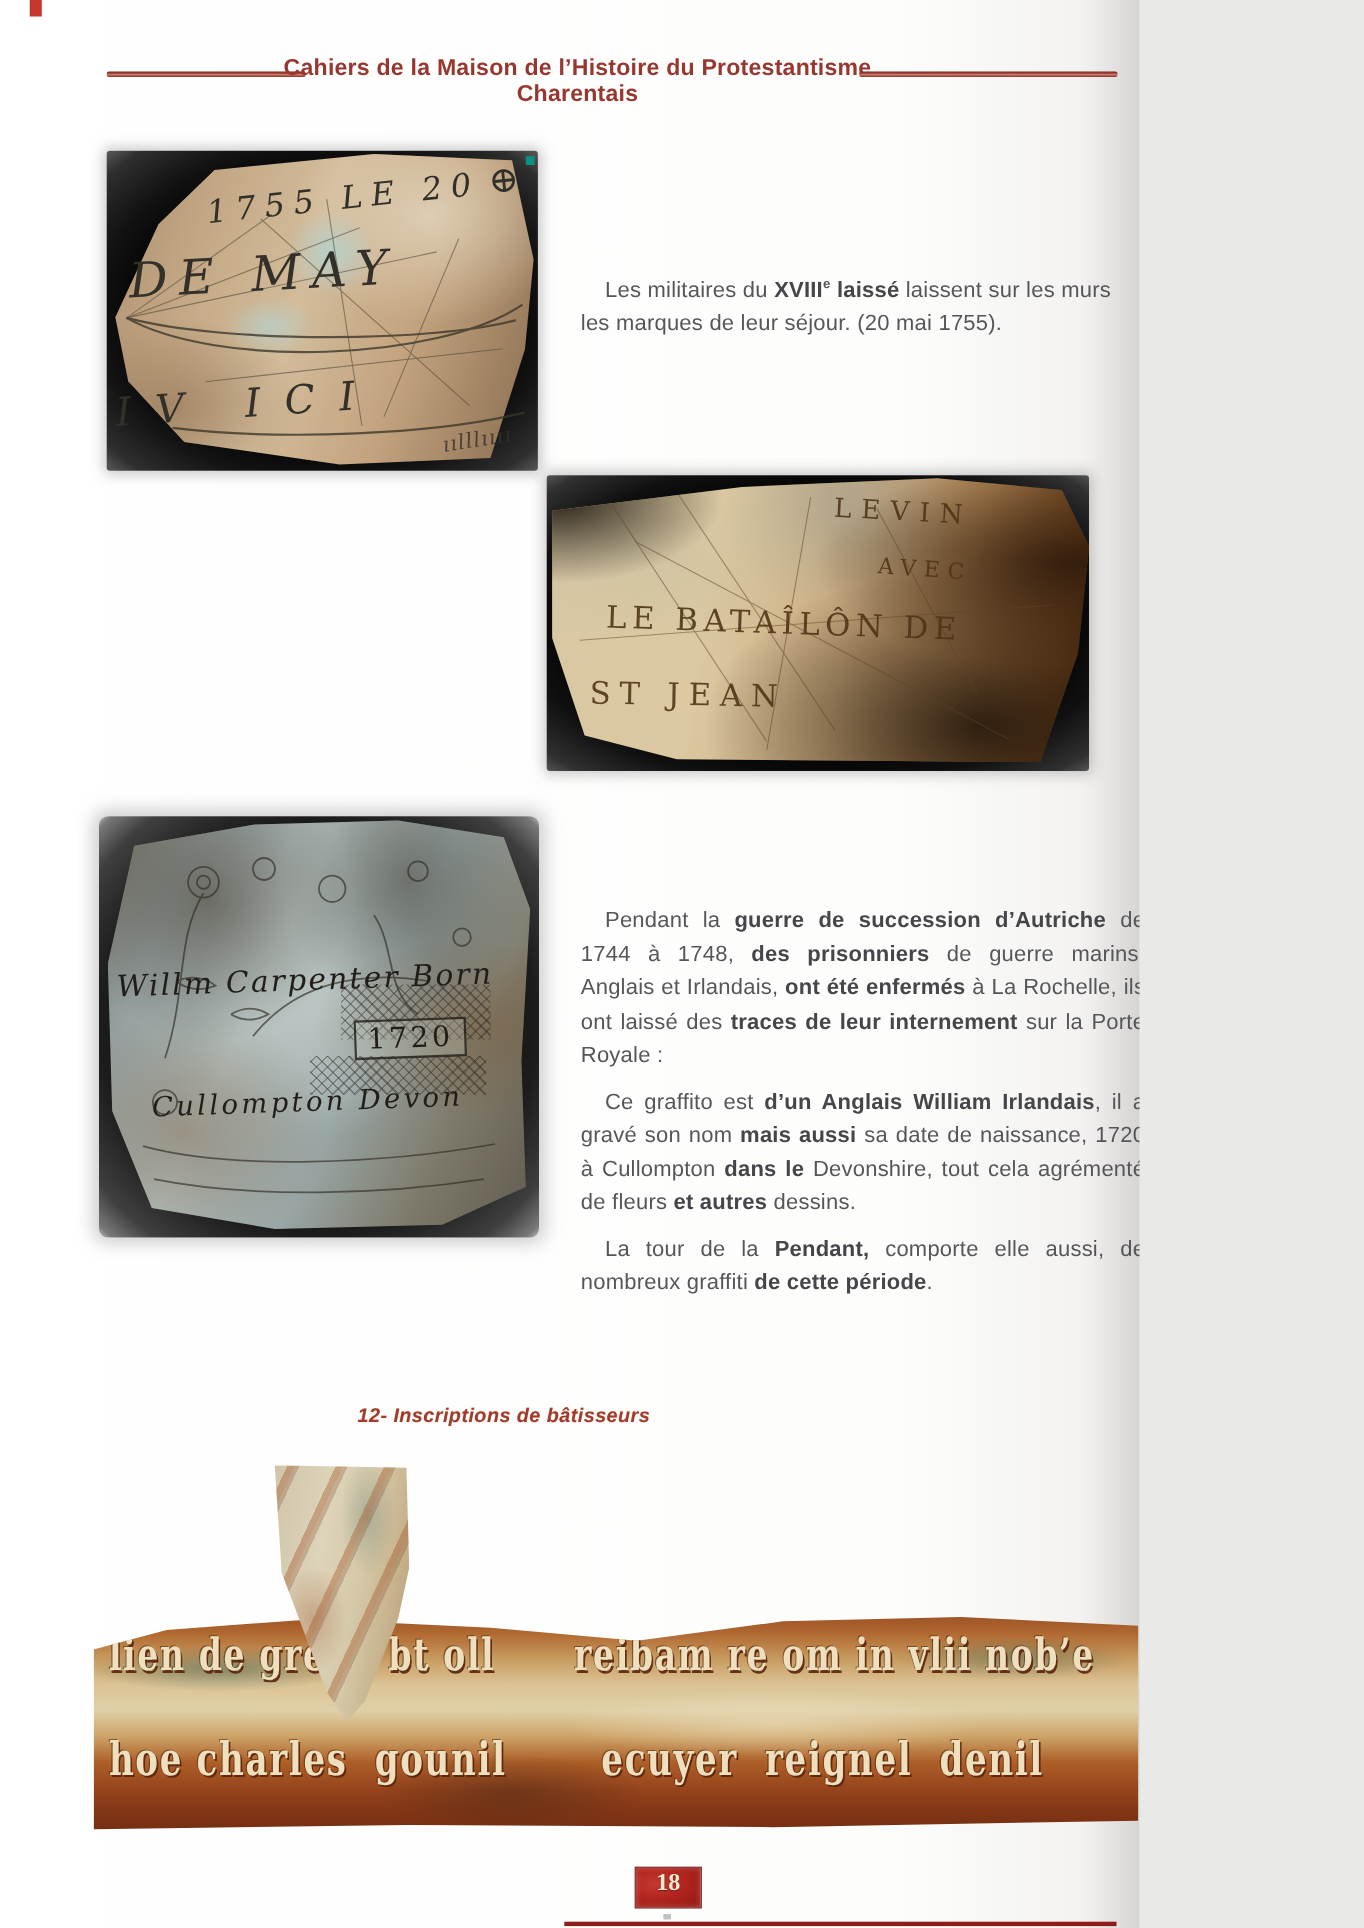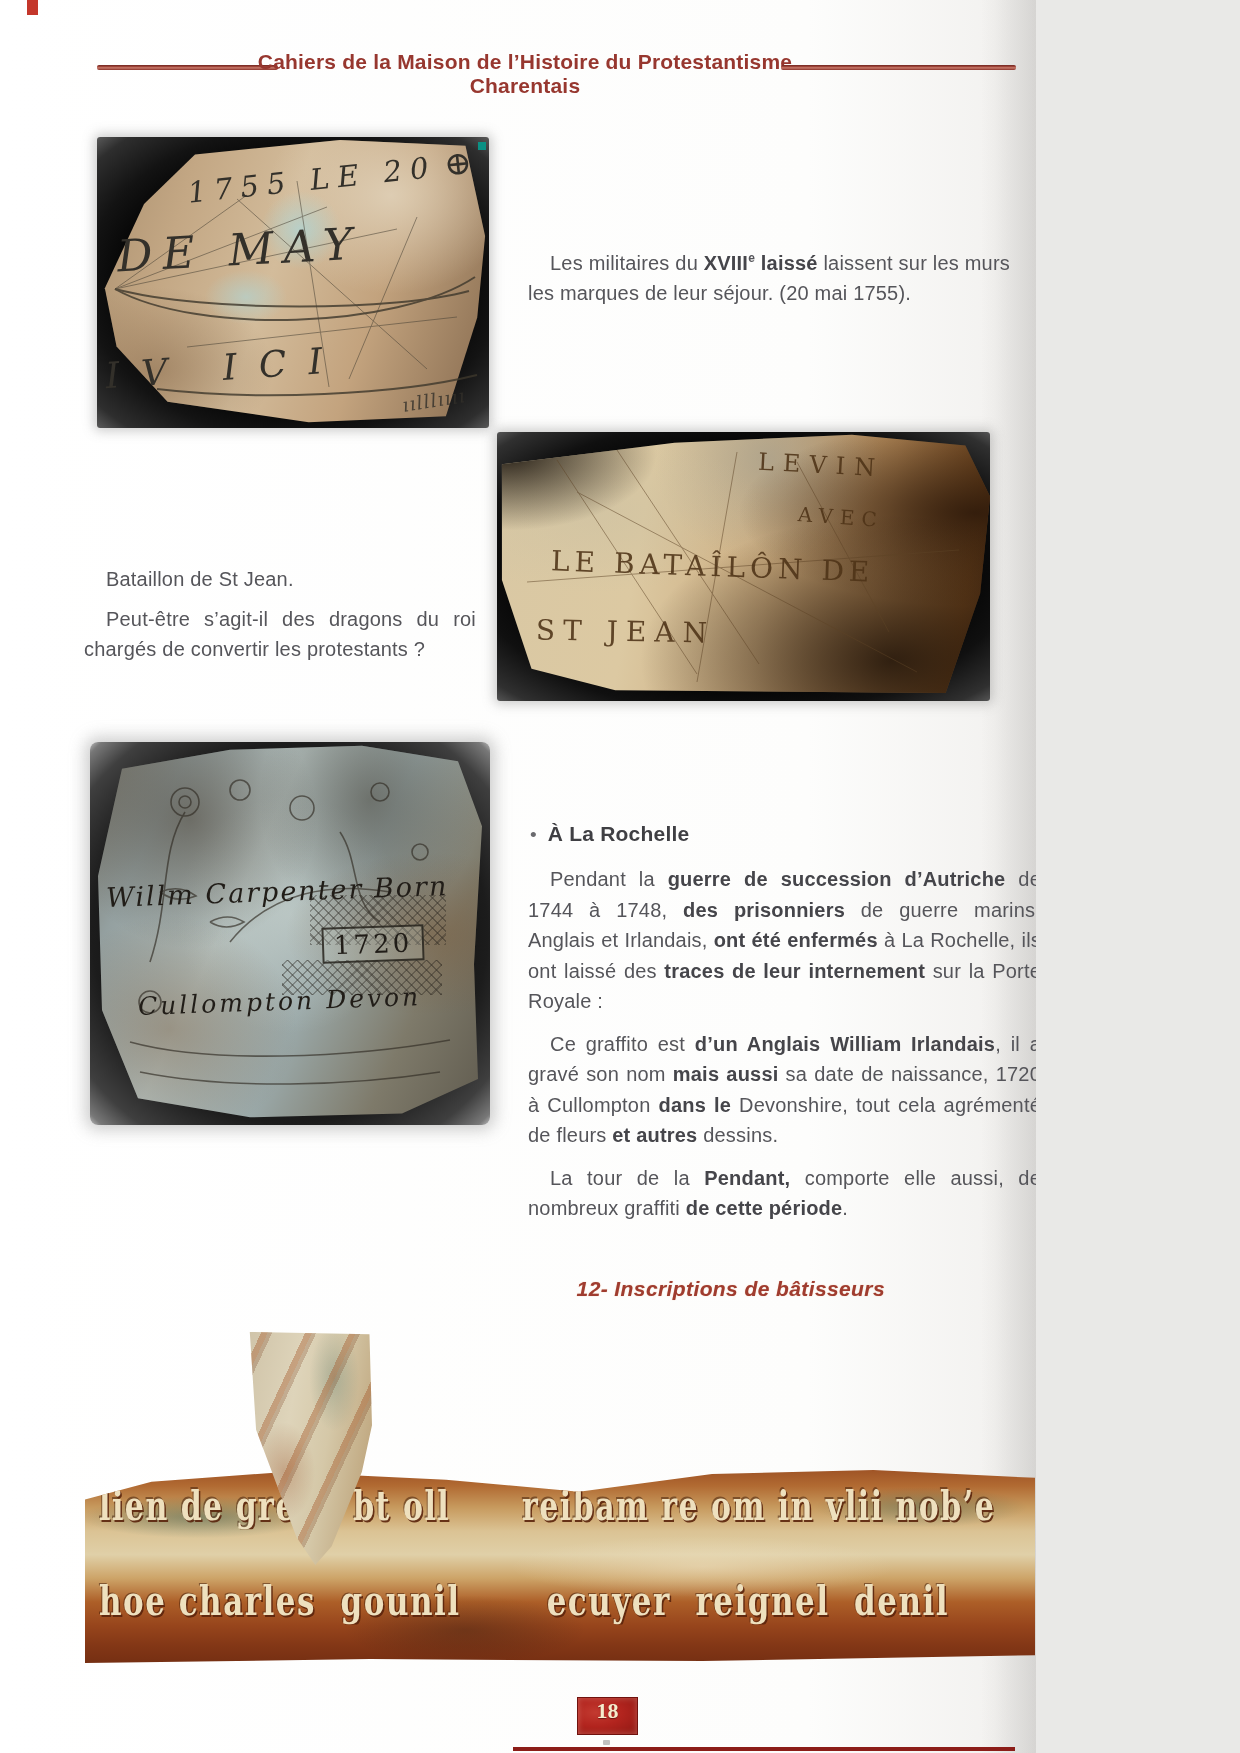--- a/index.html
+++ b/index.html
@@ -29,22 +29,22 @@
   .just{text-align:justify;}
   .indent{text-indent:22px;}
   .txt b,.rich b{font-weight:700;color:#45454a;}
   .topcap{position:absolute;left:528px;top:243px;width:482px;}
   .leftnote{position:absolute;left:84px;top:564px;width:392px;}
   .leftnote .q{margin-top:9px;}
   .rochelle{position:absolute;left:528px;top:822px;width:513px;}
   .roch-head{font-size:21px;font-weight:700;color:#3f3f43;padding-left:2px;margin:0 0 18px 0;letter-spacing:.2px;}
   .roch-head .bullet{color:#6a6a6e;margin-right:11px;font-size:19px;font-weight:400;}
   .rochelle p{margin:0 0 12px 0;}
-  .sec12{position:absolute;left:325px;top:1277px;width:560px;text-align:right;
-    font-size:21px;font-weight:700;font-style:italic;color:#9f3c30;letter-spacing:.4px;
+  .sec12{position:absolute;left:325px;top:1277px;width:560px;text-align:left;
+    font-size:18px;font-weight:700;font-style:italic;color:#9f3c30;letter-spacing:.4px;
     text-shadow:0 0 1px rgba(214,120,62,.55);}
   .lintel-caption{position:absolute;left:620px;top:1441px;width:420px;text-align:right;
     font-style:italic;font-size:20px;color:#3d3d40;}
 
   
   .fig{position:absolute;border-radius:3px;}
   .scratch{position:absolute;inset:0;width:100%;height:100%;}
 
   .fig1{left:97px;top:137px;width:392px;height:291px;
     background:radial-gradient(ellipse at 50% 50%,#000 55%,#131313 75%,#2e2e2e 92%,#5a5a5a 100%);
@@ -187,24 +187,20 @@
         <path d="M80,60 L420,240"></path>
         <path d="M240,20 L200,250"></path>
       </g>
     </svg>
     <div class="in2 in2-l1">LEVIN</div>
     <div class="in2 in2-l2">AVEC</div>
     <div class="in2 in2-l3">LE BATAÎLÔN DE</div>
     <div class="in2 in2-l4">ST JEAN</div>
   </div>
 
-  <div class="leftnote">
-    <p class="txt indent">Bataillon de St Jean.</p>
-    <p class="txt just indent q">Peut-être s’agit-il des dragons du roi chargés de convertir les protestants ?</p>
-  </div>
 
   <div class="fig fig3">
     <div class="stone3"></div>
     <div class="hatch hatch1"></div>
     <div class="hatch hatch2"></div>
     <svg class="scratch" viewBox="0 0 400 383">
       <g fill="none" stroke="#312c24" stroke-width="1.6" opacity=".65">
         <path d="M60,220 C80,160 70,110 95,70"></path>
         <circle cx="95" cy="60" r="14"></circle>
         <circle cx="95" cy="60" r="6"></circle>
@@ -220,21 +216,20 @@
         <circle cx="60" cy="260" r="11"></circle>
         <circle cx="330" cy="110" r="8"></circle>
       </g>
     </svg>
     <div class="in3 in3-l1">Willm Carpenter Born</div>
     <div class="in3 in3-l2">1720</div>
     <div class="in3 in3-l3">Cullompton Devon</div>
   </div>
 
   <div class="rochelle">
-    <div class="roch-head"><span class="bullet">•</span><span>À La Rochelle</span></div>
     <p class="txt just indent rich"><span>Pendant la </span><b>guerre de succession d’Autriche</b><span> de 1744 à 1748, </span><b>des prisonniers</b><span> de guerre marins, Anglais et Irlandais, </span><b>ont été enfermés</b><span> à La Rochelle, ils ont laissé des </span><b>traces de leur internement</b><span> sur la Porte Royale :</span></p>
     <p class="txt just indent rich"><span>Ce graffito est </span><b>d’un Anglais William Irlandais</b><span>, il a gravé son nom </span><b>mais aussi</b><span> sa date de naissance, 1720 à Cullompton </span><b>dans le</b><span> Devonshire, tout cela agrémenté de fleurs </span><b>et autres</b><span> dessins.</span></p>
     <p class="txt just indent rich"><span>La tour de la </span><b>Pendant,</b><span> comporte elle aussi, de nombreux graffiti </span><b>de cette période</b><span>.</span></p>
   </div>
 
   <div class="sec12">12- Inscriptions de bâtisseurs</div>
 
 
   <div class="lintel">
     <div class="gothic goth1">lien de gre m bt oll      reibam re om in vlii nob’e</div>

